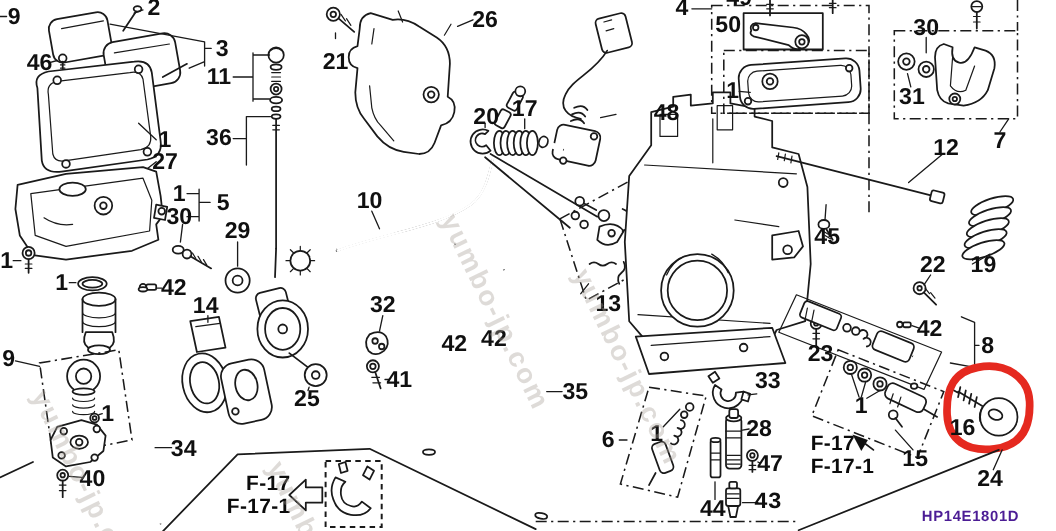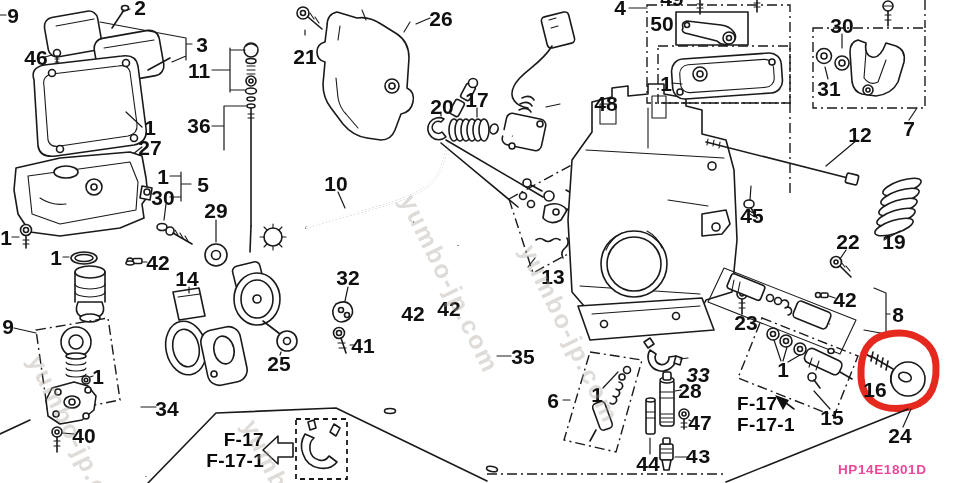--- a/index.html
+++ b/index.html
@@ -13,21 +13,21 @@
   .dd{stroke:#1a1a1a;fill:none;stroke-width:1.4;stroke-dasharray:10 4 2 4;stroke-linecap:butt}
   .dsh{stroke:#1a1a1a;fill:none;stroke-width:1.8;stroke-dasharray:5 4}
   #labels-layer{position:absolute;left:0;top:0;width:100%;height:100%;pointer-events:none;}
   .plabel{position:absolute;transform:translate(-50%,-50%);
           font-weight:700;font-size:21px;color:#101010;white-space:nowrap;line-height:1;}
   .wmark{position:absolute;font-weight:700;font-size:25px;letter-spacing:2px;
          color:rgba(168,160,152,0.38);transform-origin:left top;white-space:nowrap;}
   .fref{position:absolute;font-weight:700;font-size:19px;color:#0b0b0b;line-height:1.12;
         letter-spacing:.3px;}
   .fref.right-al{text-align:right;}
-  .diag-code{position:absolute;font-weight:700;font-size:13.5px;color:#ec4899;
+  .diag-code{position:absolute;font-weight:700;font-size:13.5px;color:#4c1d95;
              letter-spacing:.6px;}
 </style>
 </head>
 <body>
 
 <div class="stage">
 
   <svg width="960" height="483" viewBox="0 0 960 483">
 
     <g>
@@ -527,21 +527,21 @@
       <span class="plabel" style="left: 746px; top: 322px;">23</span>
       <span class="plabel" style="left: 8px; top: 326px;">9</span>
       <span class="plabel" style="left: 98px; top: 376px;">1</span>
       <span class="plabel" style="left: 84px; top: 435px;">40</span>
       <span class="plabel" style="left: 167px; top: 408px;">34</span>
       <span class="plabel" style="left: 279px; top: 363px;">25</span>
       <span class="plabel" style="left: 363px; top: 345px;">41</span>
       <span class="plabel" style="left: 523px; top: 356px;">35</span>
       <span class="plabel" style="left: 553px; top: 400px;">6</span>
       <span class="plabel" style="left: 597px; top: 394px;">1</span>
-      <span class="plabel" style="left: 698px; top: 374px; font-style: italic;">33</span>
+      <span class="plabel" style="left: 698px; top: 346px;">33</span>
       <span class="plabel" style="left: 690px; top: 390px;">28</span>
       <span class="plabel" style="left: 700px; top: 422px;">47</span>
       <span class="plabel" style="left: 648px; top: 463px;">44</span>
       <span class="plabel" style="left: 698px; top: 457px; font-family: Liberation Mono, monospace;">43</span>
       <span class="plabel" style="left: 783px; top: 369px;">1</span>
       <span class="plabel" style="left: 832px; top: 417px;">15</span>
       <span class="plabel" style="left: 875px; top: 389px;">16</span>
       <span class="plabel" style="left: 900px; top: 435px;">24</span>
     </div>
 

